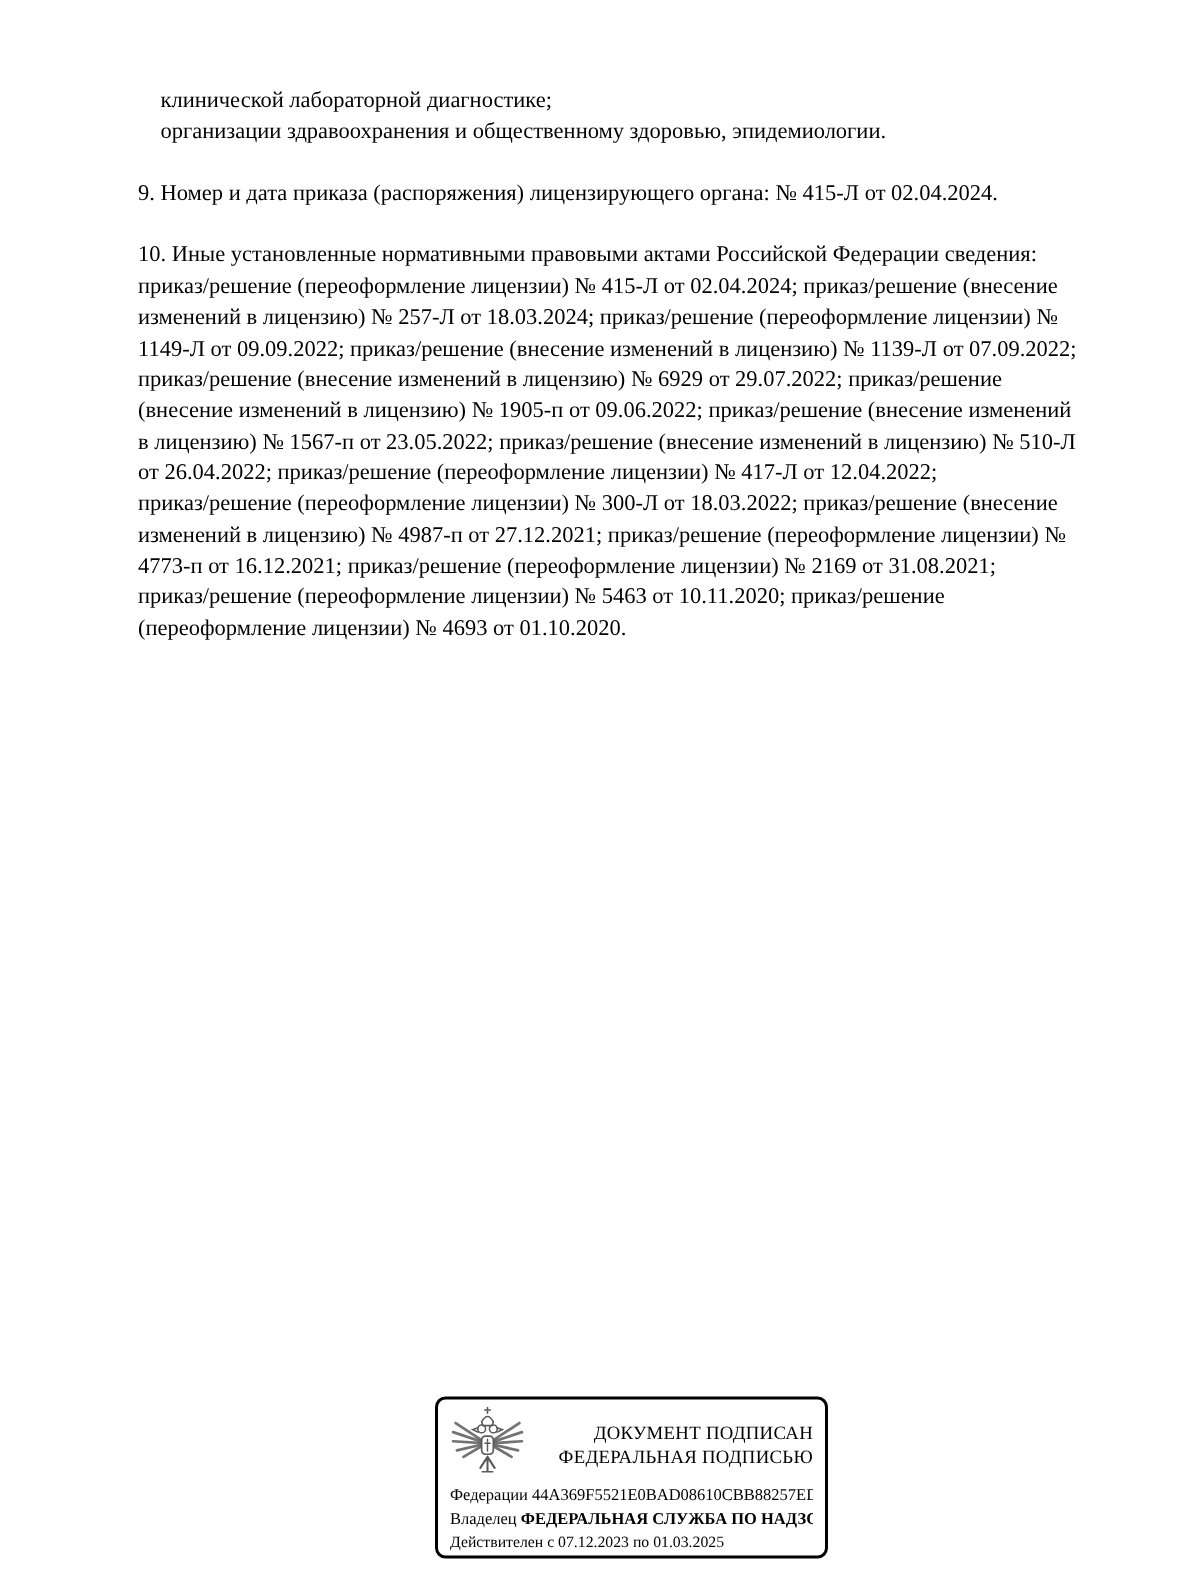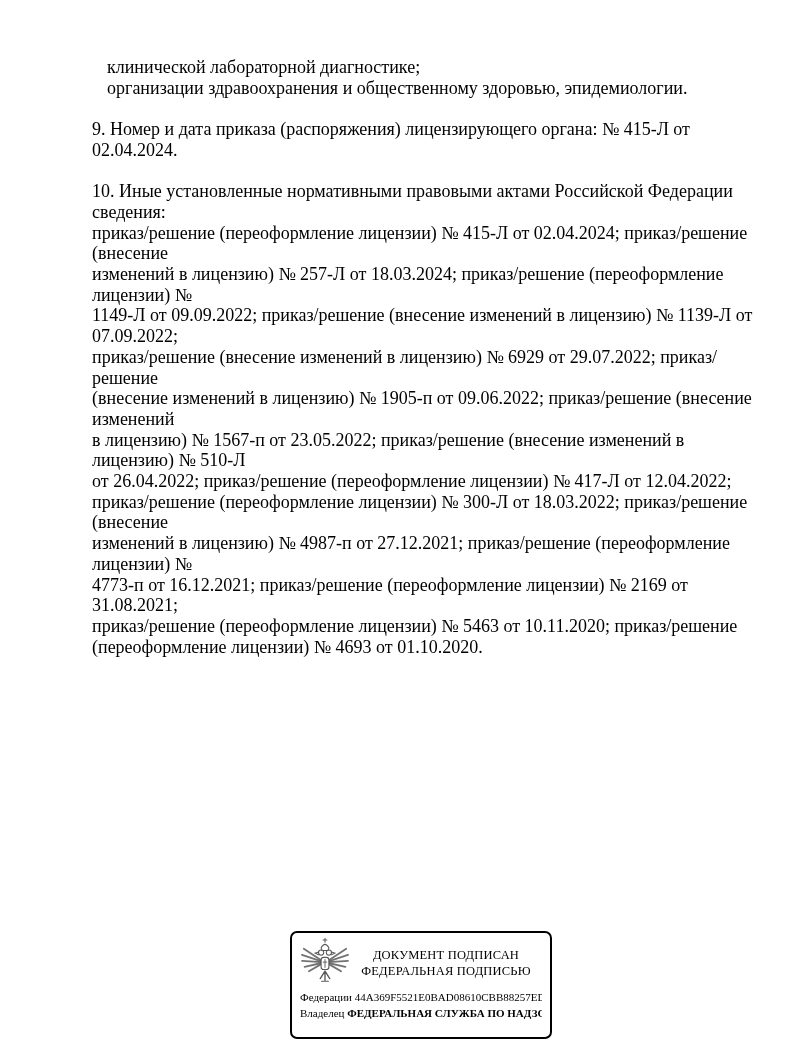--- a/index.html
+++ b/index.html
@@ -14,21 +14,21 @@
     position: relative;
     font-family: "Liberation Serif", "DejaVu Serif", serif;
     color: #000000;
     overflow: hidden;
   }
   .content {
     position: absolute;
     left: 92px;
     top: 57px;
     width: 672px;
-    font-size: 18px;
+    font-size: 15px;
     line-height: 20.7px;
   }
   .para {
     white-space: pre-line;
     margin: 0 0 20.7px 0;
   }
   .indent {
     padding-left: 15px;
   }
   
@@ -49,21 +49,21 @@
     align-items: center;
     padding: 4px 8px 0 8px;
   }
   .emblem {
     width: 50px;
     height: 52px;
     flex: none;
   }
   .stamp-title {
     flex: 1;
-    text-align: center;
+    text-align: right;
     font-size: 12.5px;
     line-height: 16px;
     letter-spacing: 0.2px;
   }
   .stamp-body {
     padding: 1px 8px 0 8px;
   }
   .stamp-line {
     font-size: 11px;
     line-height: 15.5px;
@@ -145,14 +145,15 @@
   </div>
   <div class="stamp-body">
     <div class="stamp-line">
       <span>Федерации</span>
       <span>44A369F5521E0BAD08610CBB88257ED3</span>
     </div>
     <div class="stamp-line">
       <span>Владелец</span>
       <span class="owner-value">ФЕДЕРАЛЬНАЯ СЛУЖБА ПО НАДЗОРУ В СФ</span>
     </div>
+    <div class="stamp-line validity">Действителен с 07.12.2023 по 01.03.2025</div>
   </div>
 </div>
 
 </body></html>

